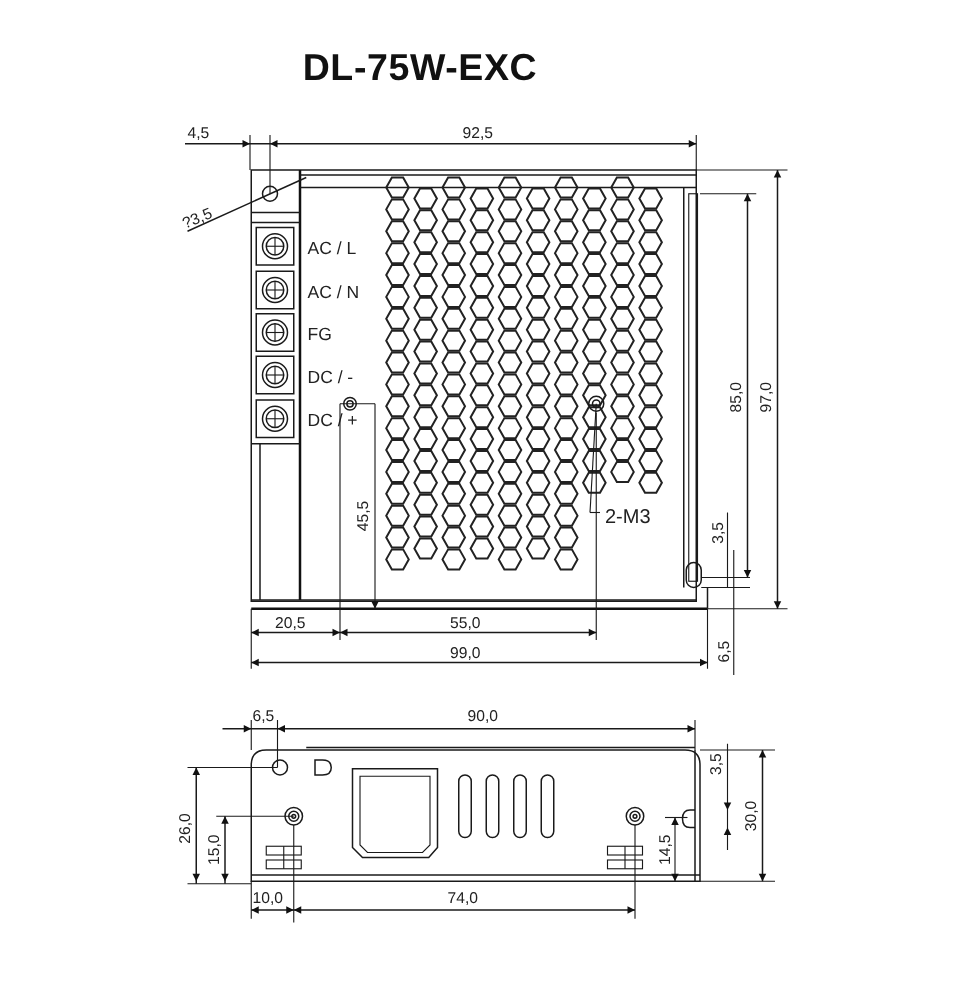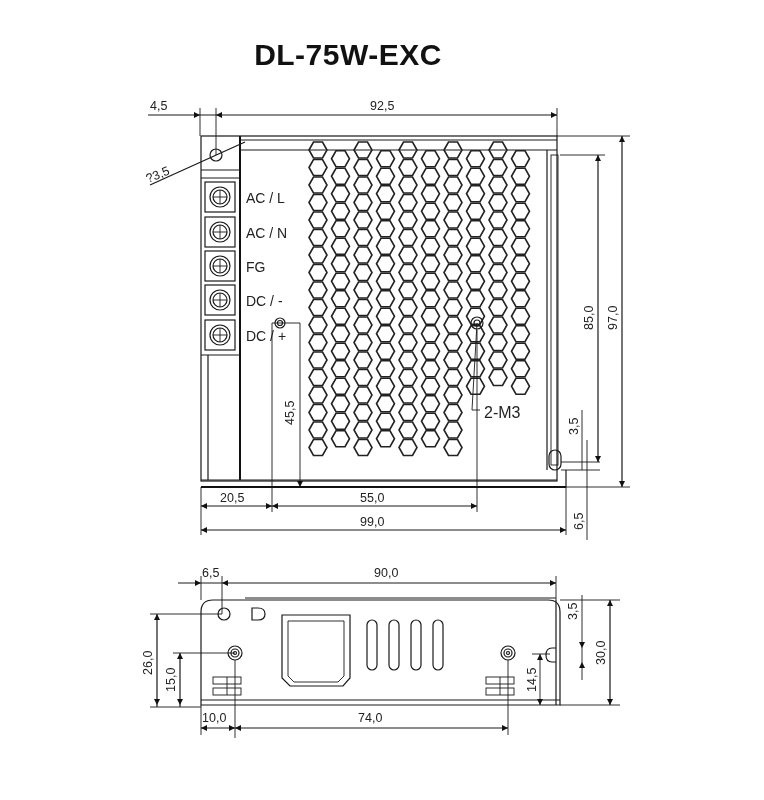--- a/index.html
+++ b/index.html
@@ -1,17 +1,17 @@
 <!DOCTYPE html>
 <html><head>
 <meta charset="utf-8">
 <style>
   html, body { margin: 0; padding: 0; background: #ffffff; }
   body { width: 764px; height: 800px; position: relative; overflow: hidden; font-family: "Liberation Sans", sans-serif; }
-  #title { position: absolute; left: 16px; top: 38px; width: 664px; text-align: center; font-weight: bold; font-size: 30px; color: #111; letter-spacing: 0.5px; }
+  #title { position: absolute; left: 4px; top: 38px; width: 664px; text-align: center; font-weight: bold; font-size: 30px; color: #111; letter-spacing: 0.5px; }
   svg { position: absolute; left: 0; top: 0; }
   .ln { stroke: #1a1a1a; fill: none; stroke-width: 1.2; }
   .thin { stroke: #1a1a1a; fill: none; stroke-width: 0.9; }
   .thick { stroke: #111; fill: none; stroke-width: 2; }
   .hex { stroke: #222; fill: none; stroke-width: 1.6; }
   .dimtxt { font-family: "Liberation Sans", sans-serif; font-size: 12.5px; fill: #222; }
   .lbltxt { font-family: "Liberation Sans", sans-serif; font-size: 14px; fill: #222; }
   .arrow { fill: #111; }
 </style>
 </head>

